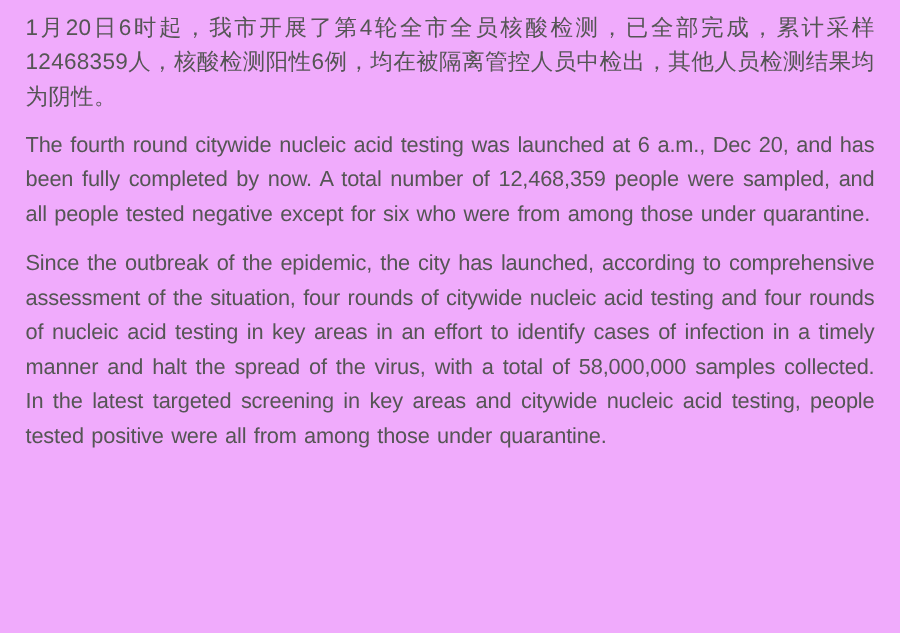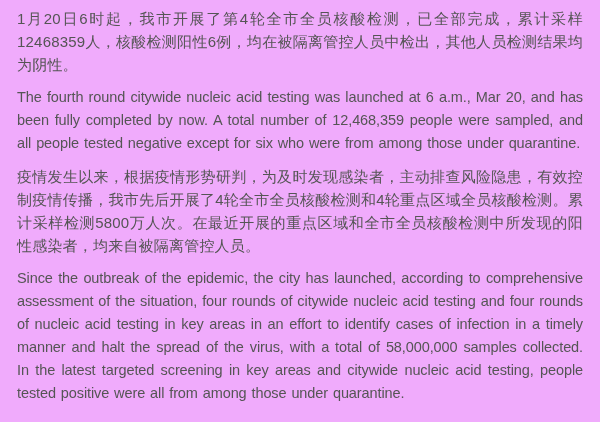--- a/index.html
+++ b/index.html
@@ -34,18 +34,17 @@
     letter-spacing: -0.1px;
     word-spacing: 1px;
   }
 </style>
 </head>
 <body>
 
 <div class="page">
   <p class="para zh">1月20日6时起，我市开展了第4轮全市全员核酸检测，已全部完成，累计采样12468359人，核酸检测阳性6例，均在被隔离管控人员中检出，其他人员检测结果均为阴性。</p>
 
-  <p class="para en">The fourth round citywide nucleic acid testing was launched at 6 a.m., Mar 20, and has been fully completed by now. A total number of 12,468,359 people were sampled, and all people tested negative except for six who were from among those under quarantine.</p>
+  <p class="para en">The fourth round citywide nucleic acid testing was launched at 6 a.m., Dec 20, and has been fully completed by now. A total number of 12,468,359 people were sampled, and all people tested negative except for six who were from among those under quarantine.</p>
 
-  <p class="para zh">疫情发生以来，根据疫情形势研判，为及时发现感染者，主动排查风险隐患，有效控制疫情传播，我市先后开展了4轮全市全员核酸检测和4轮重点区域全员核酸检测。累计采样检测5800万人次。在最近开展的重点区域和全市全员核酸检测中所发现的阳性感染者，均来自被隔离管控人员。</p>
 
   <p class="para en">Since the outbreak of the epidemic, the city has launched, according to comprehensive assessment of the situation, four rounds of citywide nucleic acid testing and four rounds of nucleic acid testing in key areas in an effort to identify cases of infection in a timely manner and halt the spread of the virus, with a total of 58,000,000 samples collected. In the latest targeted screening in key areas and citywide nucleic acid testing, people tested positive were all from among those under quarantine.</p>
 </div>
 
 </body></html>

